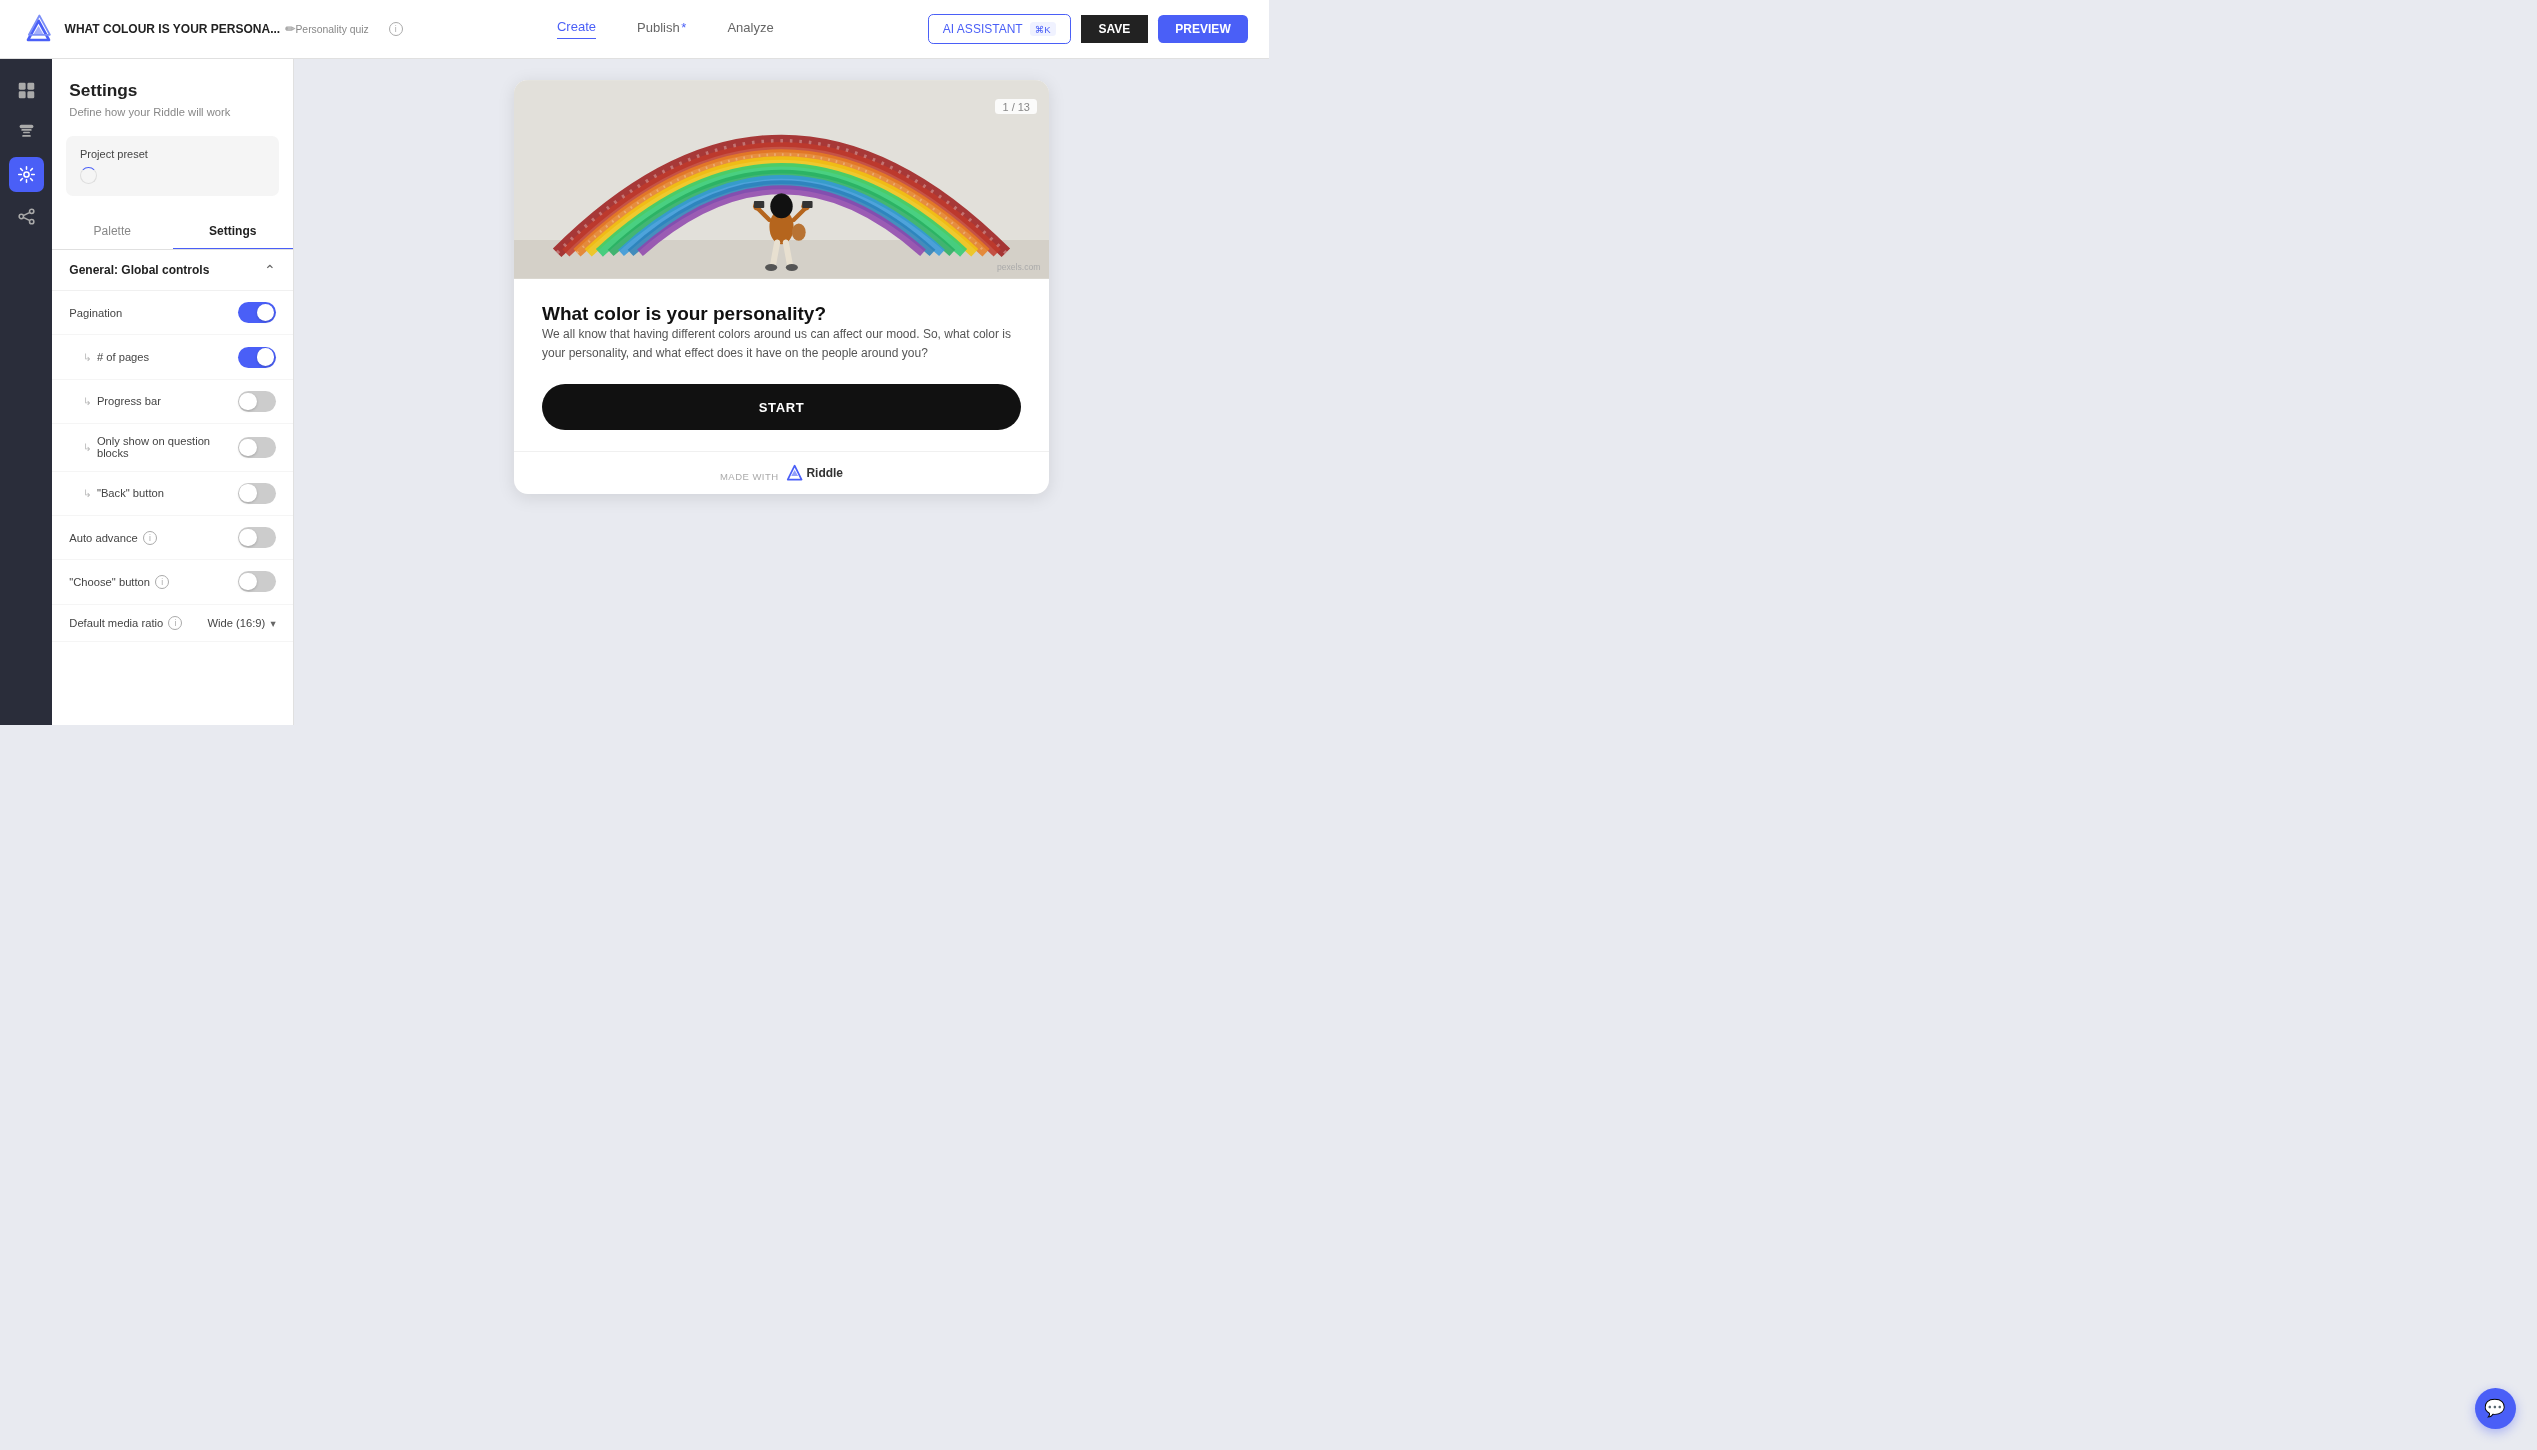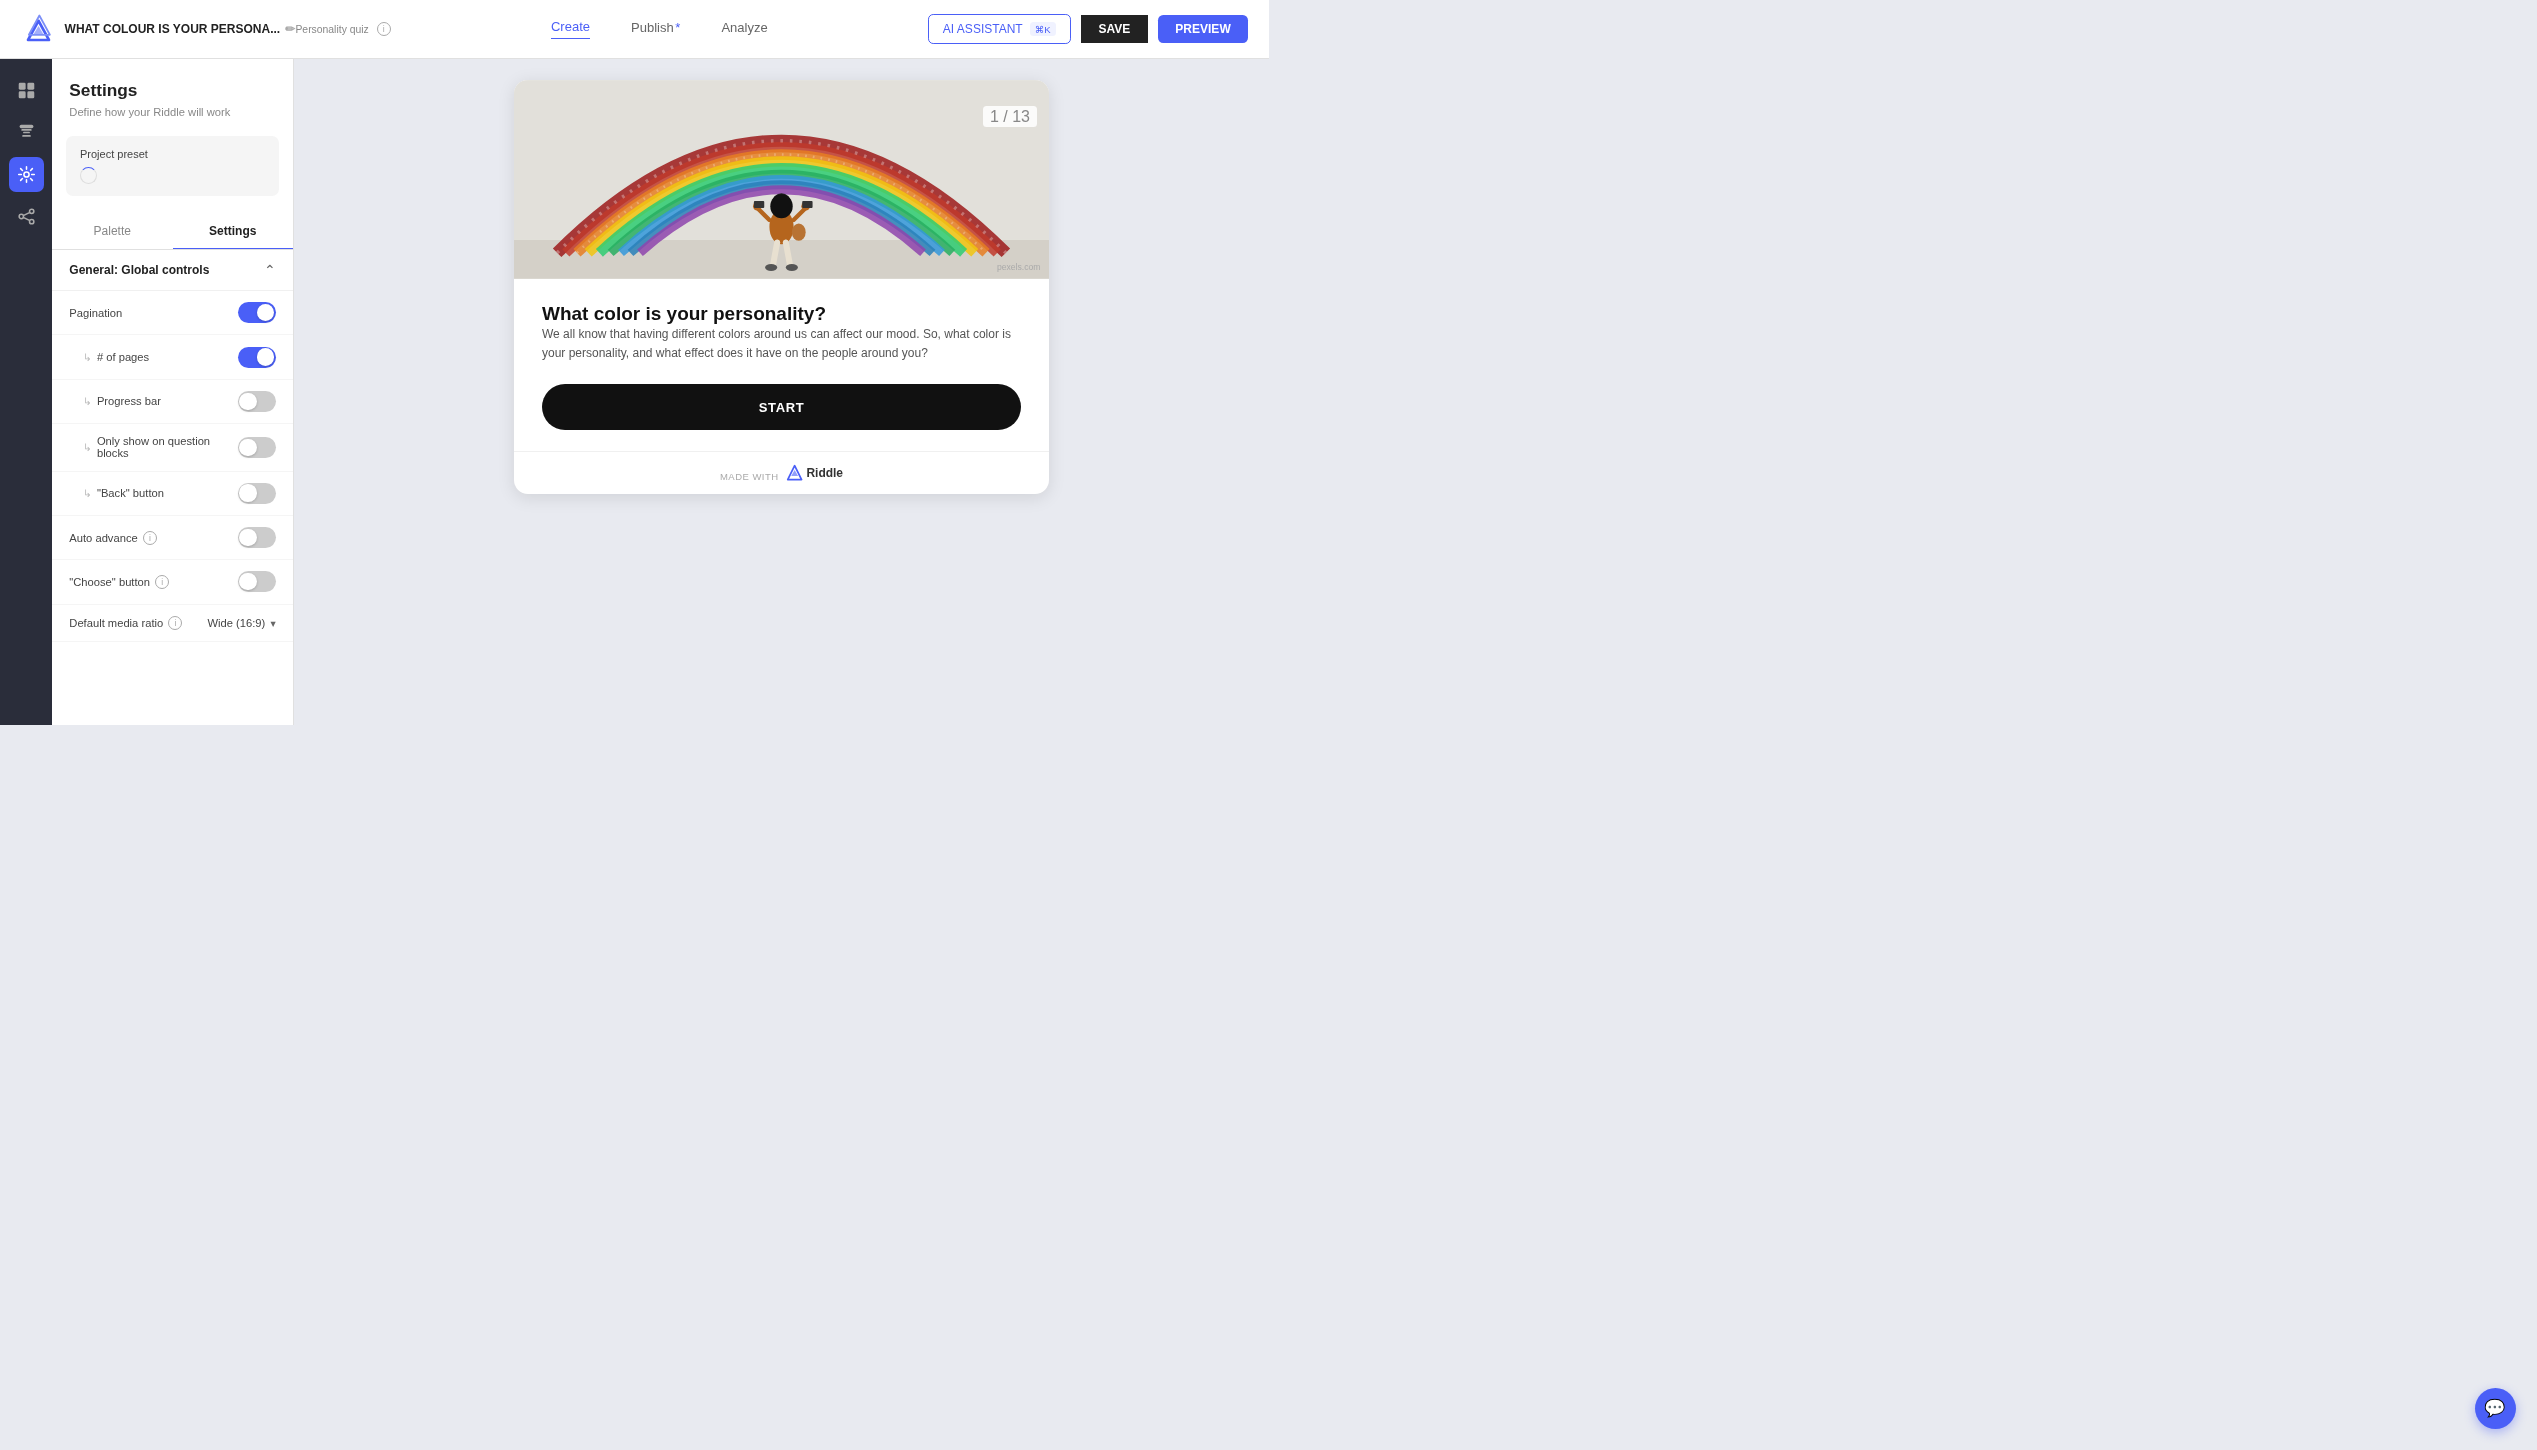--- a/index.html
+++ b/index.html
@@ -8,21 +8,21 @@
     
     .topnav {
       display: flex; align-items: center; height: 59px;
       background: #fff; border-bottom: 0.9px solid #e0e0e0;
       padding: 0 21px; gap: 17.3px;
     }
     .logo-area { display: flex; align-items: center; gap: 8.6px; min-width: 293px; }
     .logo-icon { width: 35px; height: 35px; }
     .quiz-title-area { display: flex; flex-direction: row; }
     .quiz-title { font-size: 12px; font-weight: 600; color: #222; display: flex; align-items: center; gap: 5.2px; }
-    .quiz-subtitle { font-size: 10.4px; color: #888; display: flex; align-items: center; gap: 8px; }
+    .quiz-subtitle { font-size: 10.4px; color: #888; display: flex; align-items: center; gap: 20px; }
     .pencil-icon { font-size: 12px; color: #aaa; cursor: pointer; }
     .info-icon { width: 14px; height: 14px; border-radius: 50%; border: 0.9px solid #aaa; display: inline-flex; align-items: center; justify-content: center; font-size: 8.6px; color: #aaa; cursor: pointer; }
 
     .nav-center { display: flex; align-items: center; gap: 41px; flex: 1; justify-content: center; }
     .nav-link { font-size: 13px; color: #666; cursor: pointer; text-decoration: none; padding-bottom: 3.5px; }
     .nav-link.active { color: #4a5ff7; border-bottom: 1.7px solid #4a5ff7; font-weight: 500; }
     .nav-link .asterisk { color: #4a5ff7; margin-left: 1.7px; }
 
     .nav-right { display: flex; align-items: center; gap: 10.4px; margin-left: auto; }
     .btn-ai { border: 1.3px solid #4a5ff7; border-radius: 5.2px; padding: 7px 14px; color: #4a5ff7; background: #fff; font-size: 12px; font-weight: 500; cursor: pointer; display: flex; align-items: center; gap: 7px; }
@@ -77,21 +77,21 @@
 
     
     .setting-row-select { display: flex; align-items: center; justify-content: space-between; padding: 11.2px 17.3px; border-bottom: 0.9px solid #f5f5f5; }
     .select-right { display: flex; align-items: center; gap: 5.2px; font-size: 11.2px; color: #444; cursor: pointer; }
     .select-chevron { font-size: 10.4px; color: #666; }
 
     
     .preview-area { flex: 1; display: flex; align-items: flex-start; justify-content: center; padding: 21px; overflow-y: auto; }
     .quiz-card { background: #fff; border-radius: 14px; width: 535px; box-shadow: 0 3.5px 17.3px rgba(0,0,0,0.1); overflow: hidden; }
     .quiz-image-wrapper { position: relative; }
-    .page-counter { position: absolute; top: 26px; right: 12px; font-size: 16px; color: #888; background: rgba(255,255,255,0.85); border-radius: 3.5px; padding: 1.7px 7px; }
+    .page-counter { position: absolute; top: 19px; right: 12px; font-size: 11px; color: #888; background: rgba(255,255,255,0.85); border-radius: 3.5px; padding: 1.7px 7px; }
     .photo-credit { position: absolute; bottom: 7px; right: 8.6px; font-size: 8.6px; color: #aaa; }
     .quiz-content { padding: 24px 28px 21px; }
     .quiz-main-title { font-size: 19px; font-weight: 700; color: #111; margin-bottom: 0; }
     .quiz-description { font-size: 12px; color: #555; line-height: 1.6; margin-bottom: 21px; }
     .start-btn { width: 100%; background: #111; color: #fff; border: none; border-radius: 35px; padding: 15.5px; font-size: 13px; font-weight: 700; letter-spacing: 0.05em; cursor: pointer; text-transform: uppercase; }
     .riddle-footer { display: flex; align-items: flex-end; justify-content: center; padding: 12px; gap: 7px; border-top: 0.9px solid #f0f0f0; }
     .made-with { font-size: 9.5px; color: #aaa; letter-spacing: 0.05em; text-transform: uppercase; }
     .riddle-logo { display: flex; align-items: center; gap: 3.5px; font-size: 12px; font-weight: 700; color: #333; }
 
     

